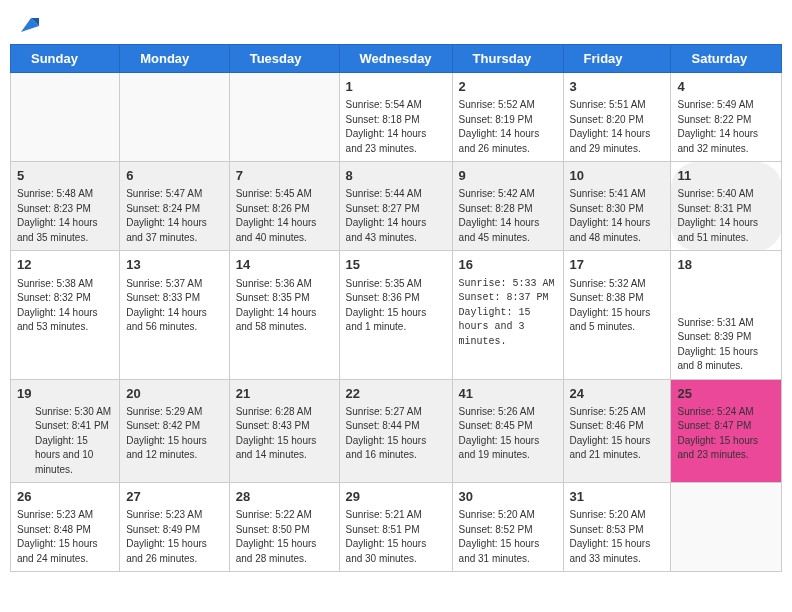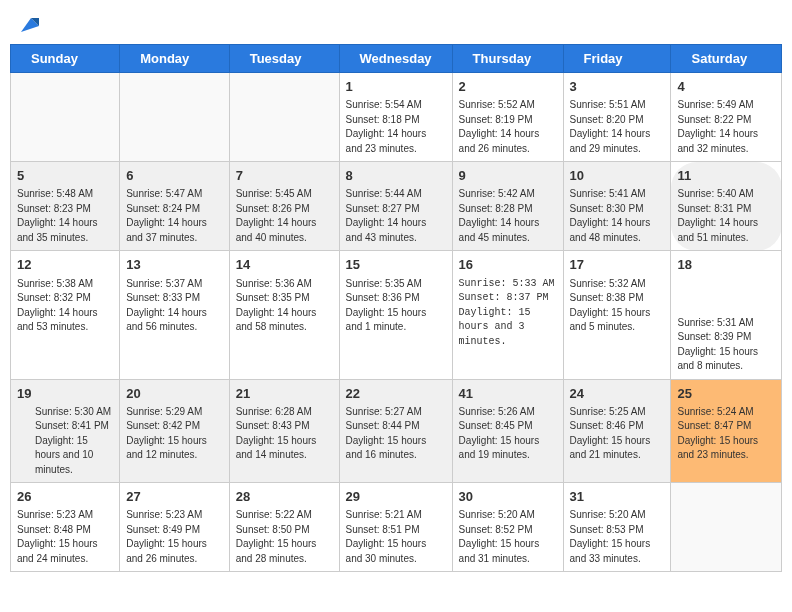--- a/index.html
+++ b/index.html
@@ -262,21 +262,21 @@
           <div class="day-info" style="white-space: pre-line;">Sunrise: 5:26 AM
 Sunset: 8:45 PM
 Daylight: 15 hours and 19 minutes.</div>
         </td>
         <td style="background: rgb(240, 240, 240);">
           <span class="day-number">24</span>
           <div class="day-info" style="white-space: pre-line;">Sunrise: 5:25 AM
 Sunset: 8:46 PM
 Daylight: 15 hours and 21 minutes.</div>
         </td>
-        <td style="background: #fdba74;">
+        <td style="background: #ec4899;">
           <span class="day-number">25</span>
           <div class="day-info" style="white-space: pre-line;">Sunrise: 5:24 AM
 Sunset: 8:47 PM
 Daylight: 15 hours and 23 minutes.</div>
         </td>
       </tr>
       <tr>
         <td>
           <span class="day-number">26</span>
           <div class="day-info" style="white-space: pre-line;">Sunrise: 5:23 AM

